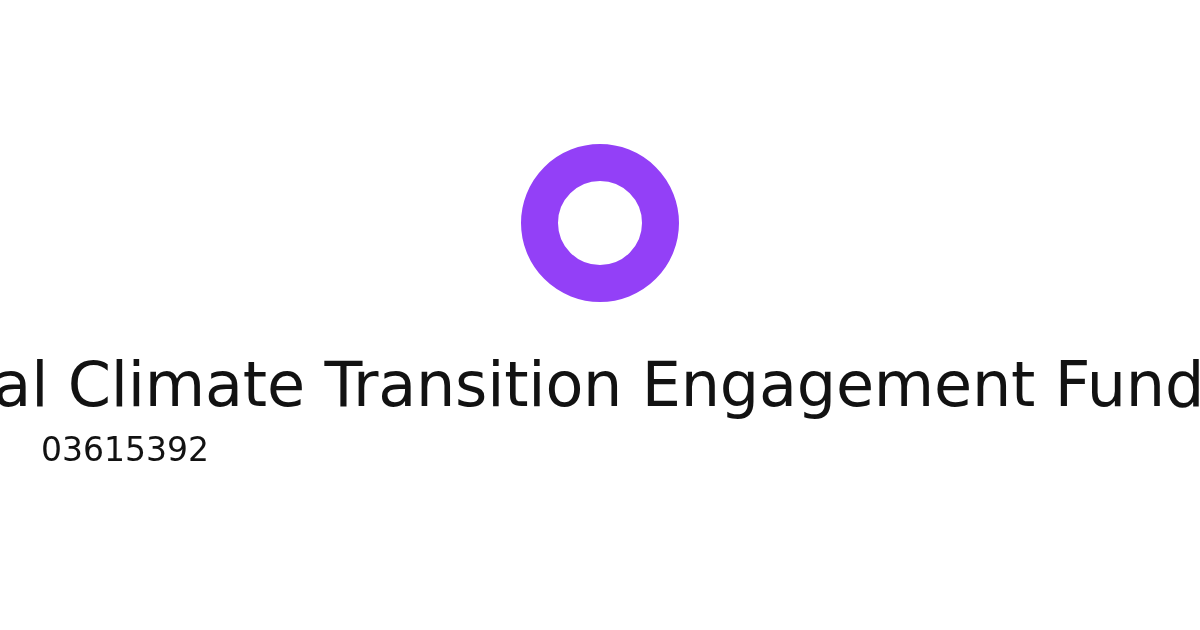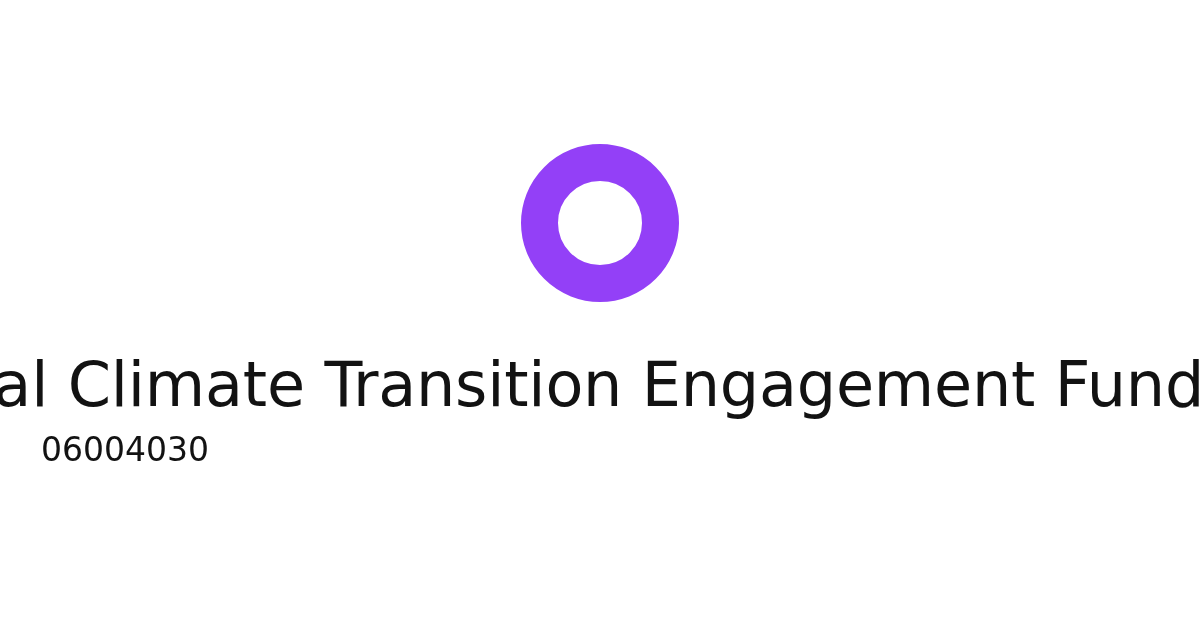--- a/index.html
+++ b/index.html
@@ -81,16 +81,16 @@
 <div class="og-card">
 
   <div class="logo-wrap">
     <svg class="logo-ring" viewBox="0 0 158 158" xmlns="http://www.w3.org/2000/svg" aria-hidden="true">
       <circle cx="79" cy="79" r="60.5" fill="none" stroke="#9340F7" stroke-width="37"></circle>
     </svg>
   </div>
 
   <div class="text-block">
     <h1 class="fund-title">bal Climate Transition Engagement Fund -</h1>
-    <p class="fund-id">06004030</p>
+    <p class="fund-id">03615392</p>
   </div>
 
 </div>
 
 </body></html>

